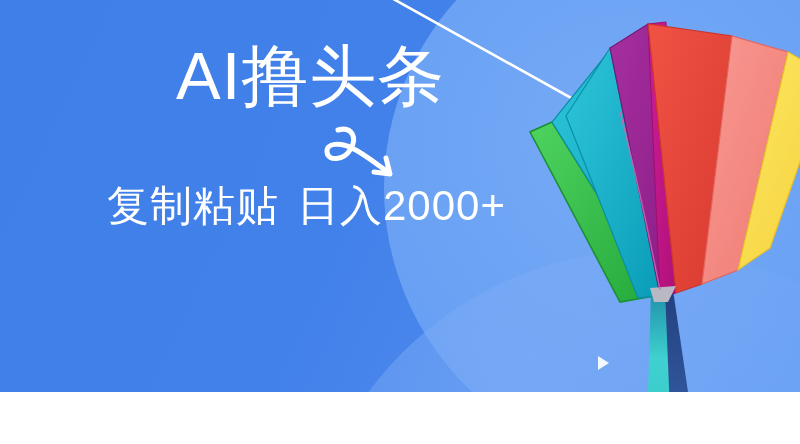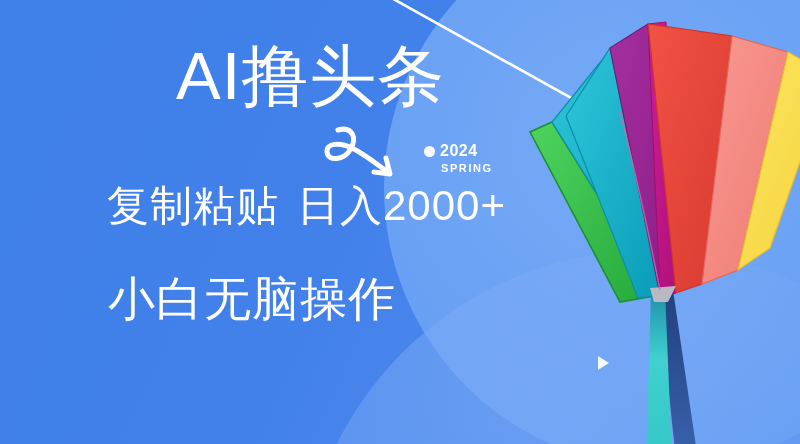--- a/index.html
+++ b/index.html
@@ -3,21 +3,21 @@
 <meta charset="utf-8">
 <style>
   html, body {
     margin: 0;
     padding: 0;
     background: #ffffff;
   }
   #poster {
     position: relative;
     width: 800px;
-    height: 444px;
+    height: 392px;
     overflow: hidden;
     font-family: "Liberation Sans", "DejaVu Sans", sans-serif;
     background: linear-gradient(115deg, #3f7fe8 0%, #4281ea 45%, #5a93f0 100%);
   }
 
   
   .glow-circle {
     position: absolute;
     left: 384px;
     top: -92px;
@@ -219,29 +219,21 @@
     <path d="M 150 122 C 168 190, 180 250, 190 300" stroke="#d066b4" stroke-width="1.4" fill="none" opacity="0.85"></path>
   </svg>
 
   <div class="headline">AI撸头条</div>
 
   <svg class="doodle-arrow" viewBox="0 0 86 64">
     <path d="M20 8 C 34 4, 40 16, 32 28 C 26 38, 10 40, 9 30 C 8 21, 22 20, 34 26 C 48 33, 58 42, 70 50" stroke="#ffffff" stroke-width="5" fill="none" stroke-linecap="round" stroke-linejoin="round"></path>
     <path d="M56 50 L 72 52 L 68 36" stroke="#ffffff" stroke-width="5" fill="none" stroke-linecap="round" stroke-linejoin="round"></path>
   </svg>
 
-  <div class="season-badge">
-    <div class="badge-row">
-      <span class="badge-dot"></span>
-      <span class="badge-year">2024</span>
-    </div>
-    <span class="badge-season">SPRING</span>
-  </div>
 
   <div class="line-2">
     <span>复制粘贴</span><span class="gap"></span><span>日入2000+</span>
   </div>
 
-  <div class="line-3">小白无脑操作</div>
 
   <div class="play-marker"></div>
 
 </div>
 
 </body></html>

